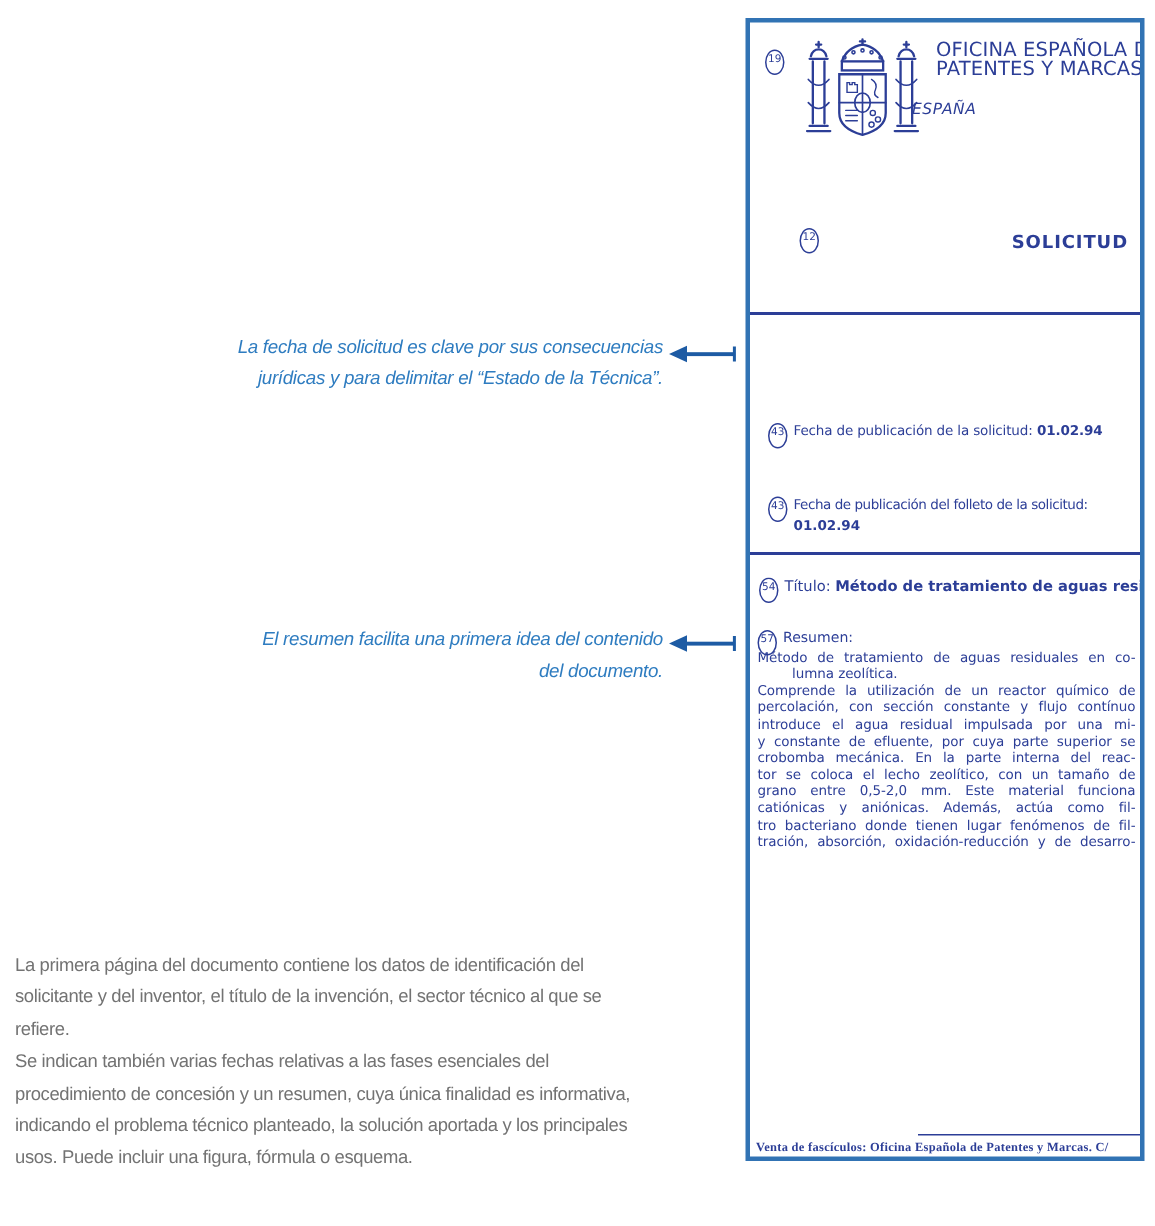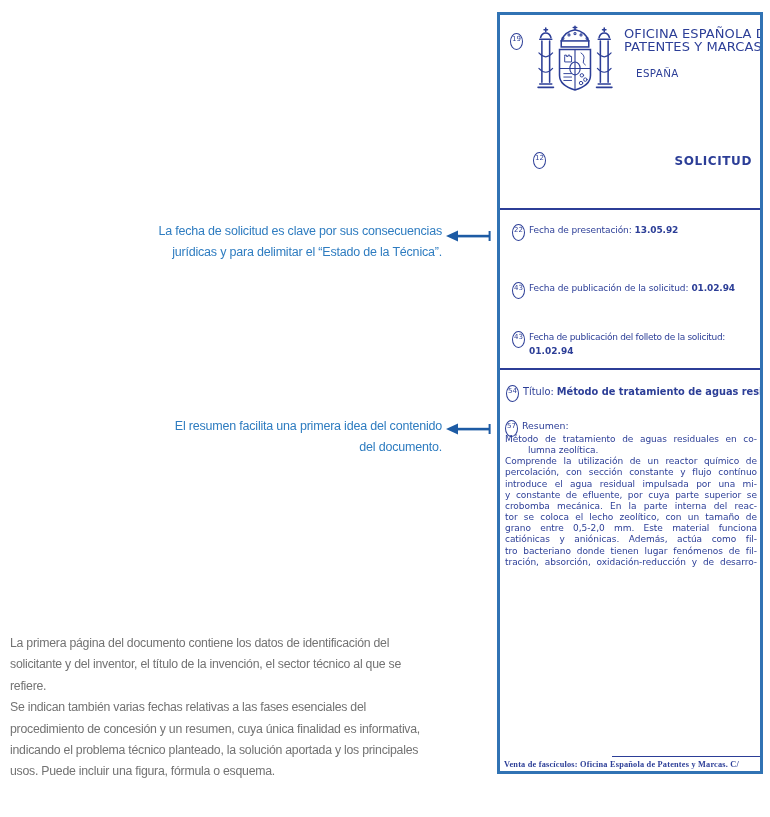--- a/index.html
+++ b/index.html
@@ -4,21 +4,21 @@
 <style>
   html,body { margin:0; padding:0; background:#ffffff; }
   .page {
     position:relative; width:770px; height:817px; background:#ffffff;
     font-family:"Liberation Sans", sans-serif; overflow:hidden;
   }
 
   
   .note {
     position:absolute; white-space:pre; text-align:right;
-    color:#2e7cc0; font-size:12.5px; line-height:21px; letter-spacing:-0.2px;
+    color:#2e7cc0; font-size:12.5px; line-height:21px; letter-spacing:-0.2px;font-style:italic;
   }
   .note1 { top:221px; left:60px; width:382px; }
   .note2 { top:416px; left:60px; width:382px; }
 
   .arrow { position:absolute; width:50px; height:14px; }
   .arrow1 { left:444px; top:229px; }
   .arrow2 { left:444px; top:422px; }
 
   .bottom-text {
     position:absolute; left:10px; top:633px; width:540px;
@@ -37,21 +37,21 @@
     width:13px; height:17px; border:1px solid currentColor; border-radius:50%;
     font-size:7px; line-height:11px; text-align:center;
     vertical-align:-2px; margin-right:4px; letter-spacing:0;
   }
   .header-code { position:absolute; left:10px; top:18px; }
   .coat { position:absolute; left:32px; top:7px; width:86px; height:86px; }
   .office {
     position:absolute; left:124px; top:13px; white-space:pre;
     font-size:13px; line-height:12.6px; letter-spacing:0.1px;
   }
-  .country { position:absolute; left:136px; top:52px; font-size:10.3px; letter-spacing:0.4px; }
+  .country { position:absolute; left:108px; top:52px; font-size:10.3px; letter-spacing:0.4px;font-style:italic; }
 
   .kind-row {
     position:absolute; left:12px; right:8px; top:137px;
     display:flex; justify-content:space-between; align-items:center;margin-left:21px;
   }
   .kind-label { font-weight:bold; font-size:12px; letter-spacing:0.6px; }
 
   .divider { position:absolute; left:0; right:0; height:1.5px; background:#2c3e97; }
   .divider1 { top:193px; }
   .divider2 { top:353px; }
@@ -165,24 +165,20 @@
 PATENTES Y MARCAS</div>
     <div class="country">ESPAÑA</div>
 
     <div class="kind-row">
       <span class="circ">12</span>
       <span class="kind-label">SOLICITUD</span>
     </div>
 
     <div class="divider divider1"></div>
 
-    <div class="drow drow-f1">
-      <span class="circ">22</span>
-      <span class="dtext"><span>Fecha de presentación:</span><span class="dval">13.05.92</span></span>
-    </div>
 
     <div class="drow drow-f2">
       <span class="circ">43</span>
       <span class="dtext"><span>Fecha de publicación de la solicitud:</span><span class="dval">01.02.94</span></span>
     </div>
 
     <div class="drow drow-f3 newline-val">
       <span class="circ">43</span>
       <span class="dtext tight"><span>Fecha de publicación del folleto de la solicitud:</span><span class="dval">01.02.94</span></span>
     </div>

